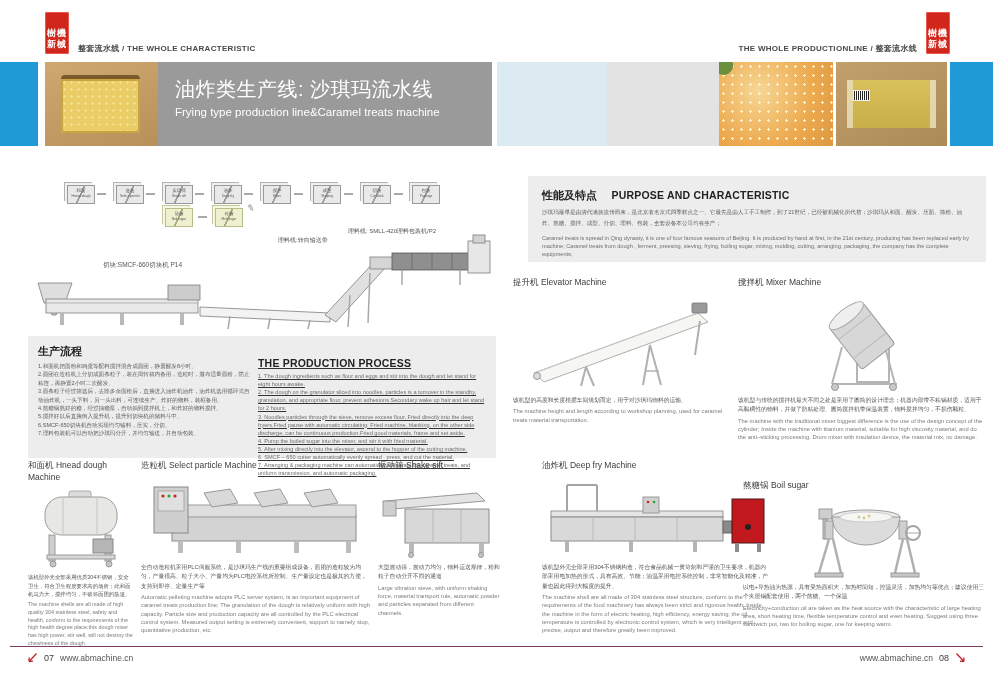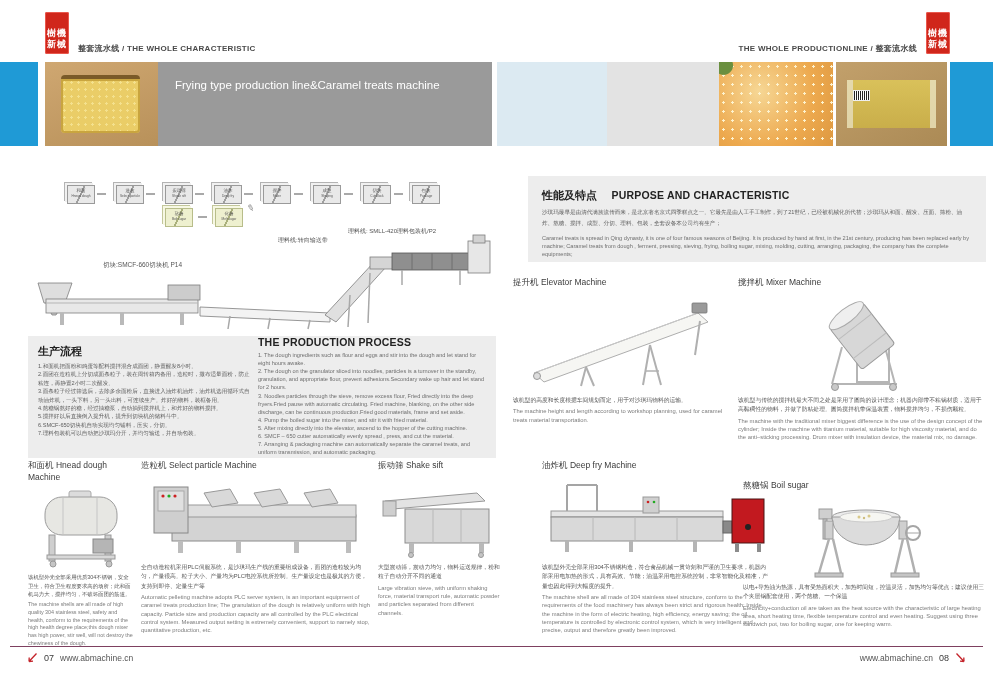--- a/index.html
+++ b/index.html
@@ -89,20 +89,21 @@
       <div>新械</div>
     </div>
   </div>
 
   <div class="abs" style="left:0;top:62px;width:993px;height:84px;">
     <div class="banner-block blue" style="left:0;width:38px;"></div>
     <div class="banner-block photo1" style="left:45px;width:113px;">
       <div class="treat"></div>
     </div>
     <div class="banner-block banner-title" style="left:158px;width:334px;">
+      <div class="zh">油炸类生产线: 沙琪玛流水线</div>
       <div class="en">Frying type production line&amp;Caramel treats machine</div>
     </div>
     <div class="banner-block" style="left:497px;width:110px;background:#dceaf2;"></div>
     <div class="banner-block" style="left:607px;width:112px;background:#e3e3e3;"></div>
     <div class="banner-block photo2" style="left:719px;width:114px;"></div>
     <div class="banner-block photo3" style="left:836px;width:111px;">
       <div class="pack"></div>
       <div class="barcode"></div>
     </div>
     <div class="banner-block blue" style="left:950px;width:43px;"></div>
@@ -205,21 +206,21 @@
       <div class="tiny" style="margin-top:3px;">
         <div>1.和面机把面粉和鸡蛋等配料搅拌混合成面团，静置醒发8小时。</div>
         <div>2.面团在造粒机上分切成面条粒子，装在周转箱内备用，造粒时，撒布适量面粉，防止粘连，再静置2小时二次醒发。</div>
         <div>3.面条粒子经过筛选后，去除多余面粉后，直接进入油炸机油炸，油炸机选用循环式自动油炸机，一头下料，另一头出料，可连续生产。炸好的物料，装框备用。</div>
         <div>4.熬糖锅熬好的糖，经过抽糖泵，自动抽到搅拌机上，和炸好的物料搅拌。</div>
         <div>5.搅拌好以后直接倒入提升机，提升到切块机的储料斗中。</div>
         <div>6.SMCF-650切块机自动实现均匀铺料，压实，分切。</div>
         <div>7.理料包装机可以自动把沙琪玛分开，并均匀输送，并自动包装。</div>
       </div>
     </div>
-    <div class="abs" style="left:230px;top:0;width:228px;">
+    <div class="abs" style="left:230px;top:21px;width:228px;text-decoration:underline;">
       <div class="p-title-en">THE PRODUCTION PROCESS</div>
       <div class="tiny-en" style="margin-top:3px;">
         <div>1. The dough ingredients such as flour and eggs and stir into the dough and let stand for eight hours awake.</div>
         <div>2. The dough on the granulator sliced into noodles, particles is a turnover in the standby, granulation, and appropriate flour, prevent adhesions.Secondary wake up hair and let stand for 2 hours.</div>
         <div>3. Noodles particles through the sieve, remove excess flour, Fried directly into the deep fryers.Fried pause with automatic circulating. Fried machine, blanking, on the other side discharge, can be continuous production.Fried good materials, frame and set aside.</div>
         <div>4. Pump the boiled sugar into the mixer, and stir it with fried material.</div>
         <div>5. After mixing directly into the elevator, ascend to the hopper of the cutting machine.</div>
         <div>6. SMCF – 650 cutter automatically evenly spread , press, and cut the material.</div>
         <div>7. Arranging &amp; packaging machine can automatically separate the caramel treats, and uniform transmission, and automatic packaging.</div>
       </div>

